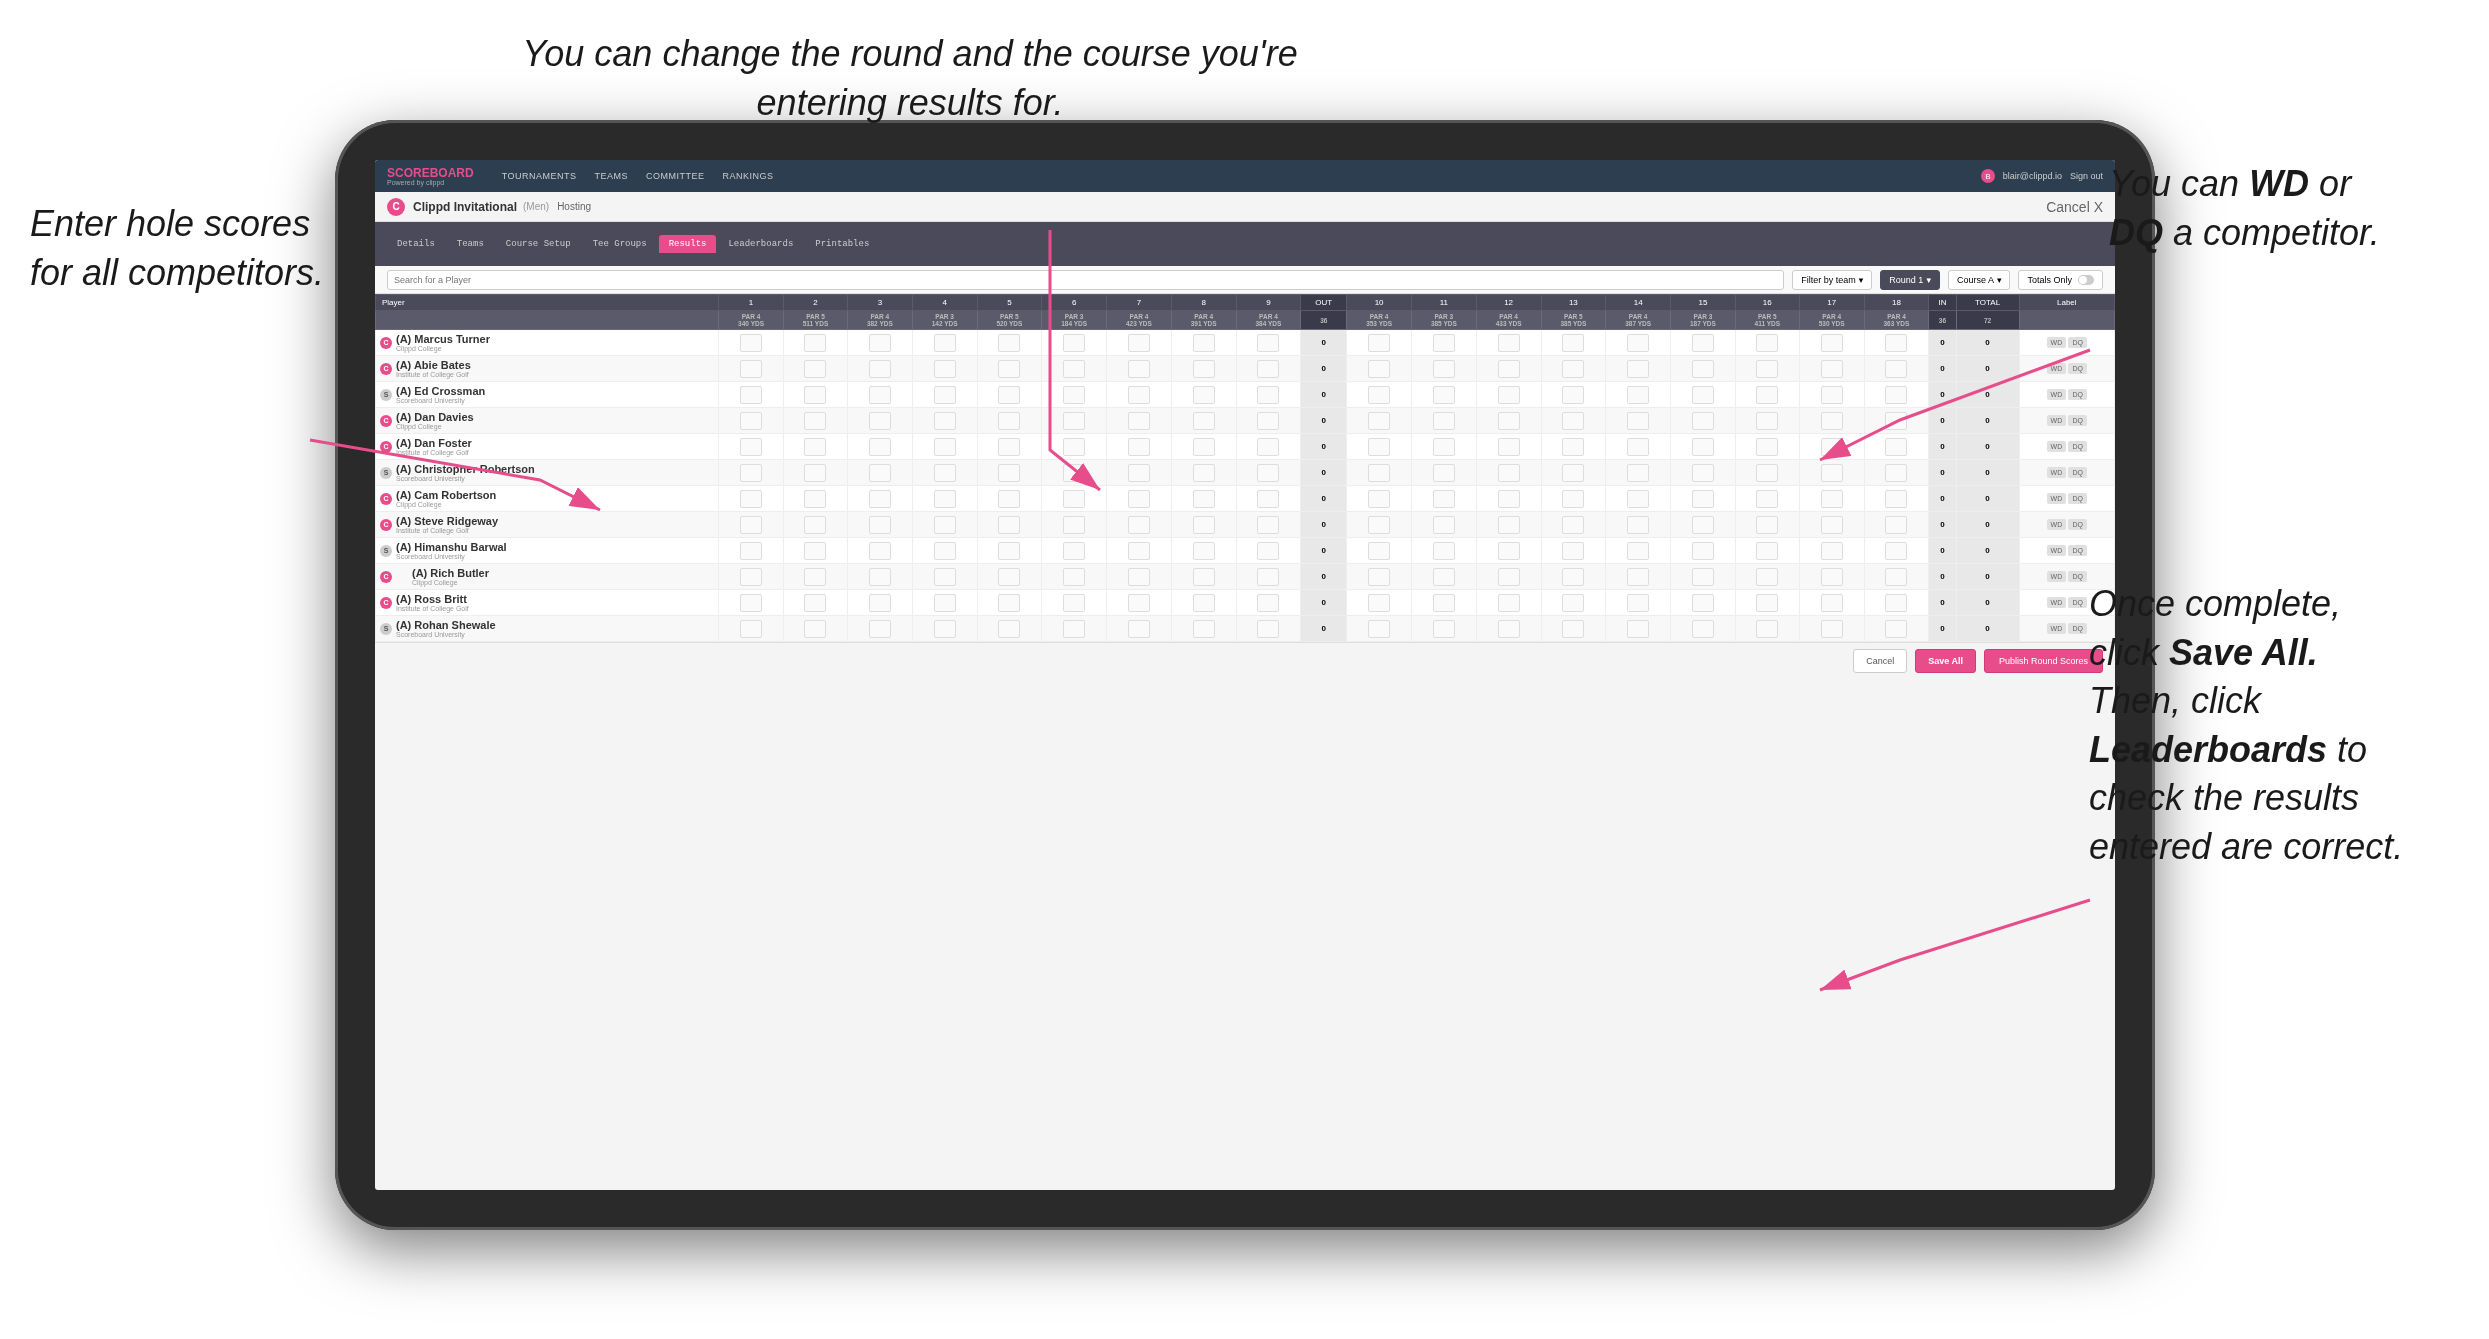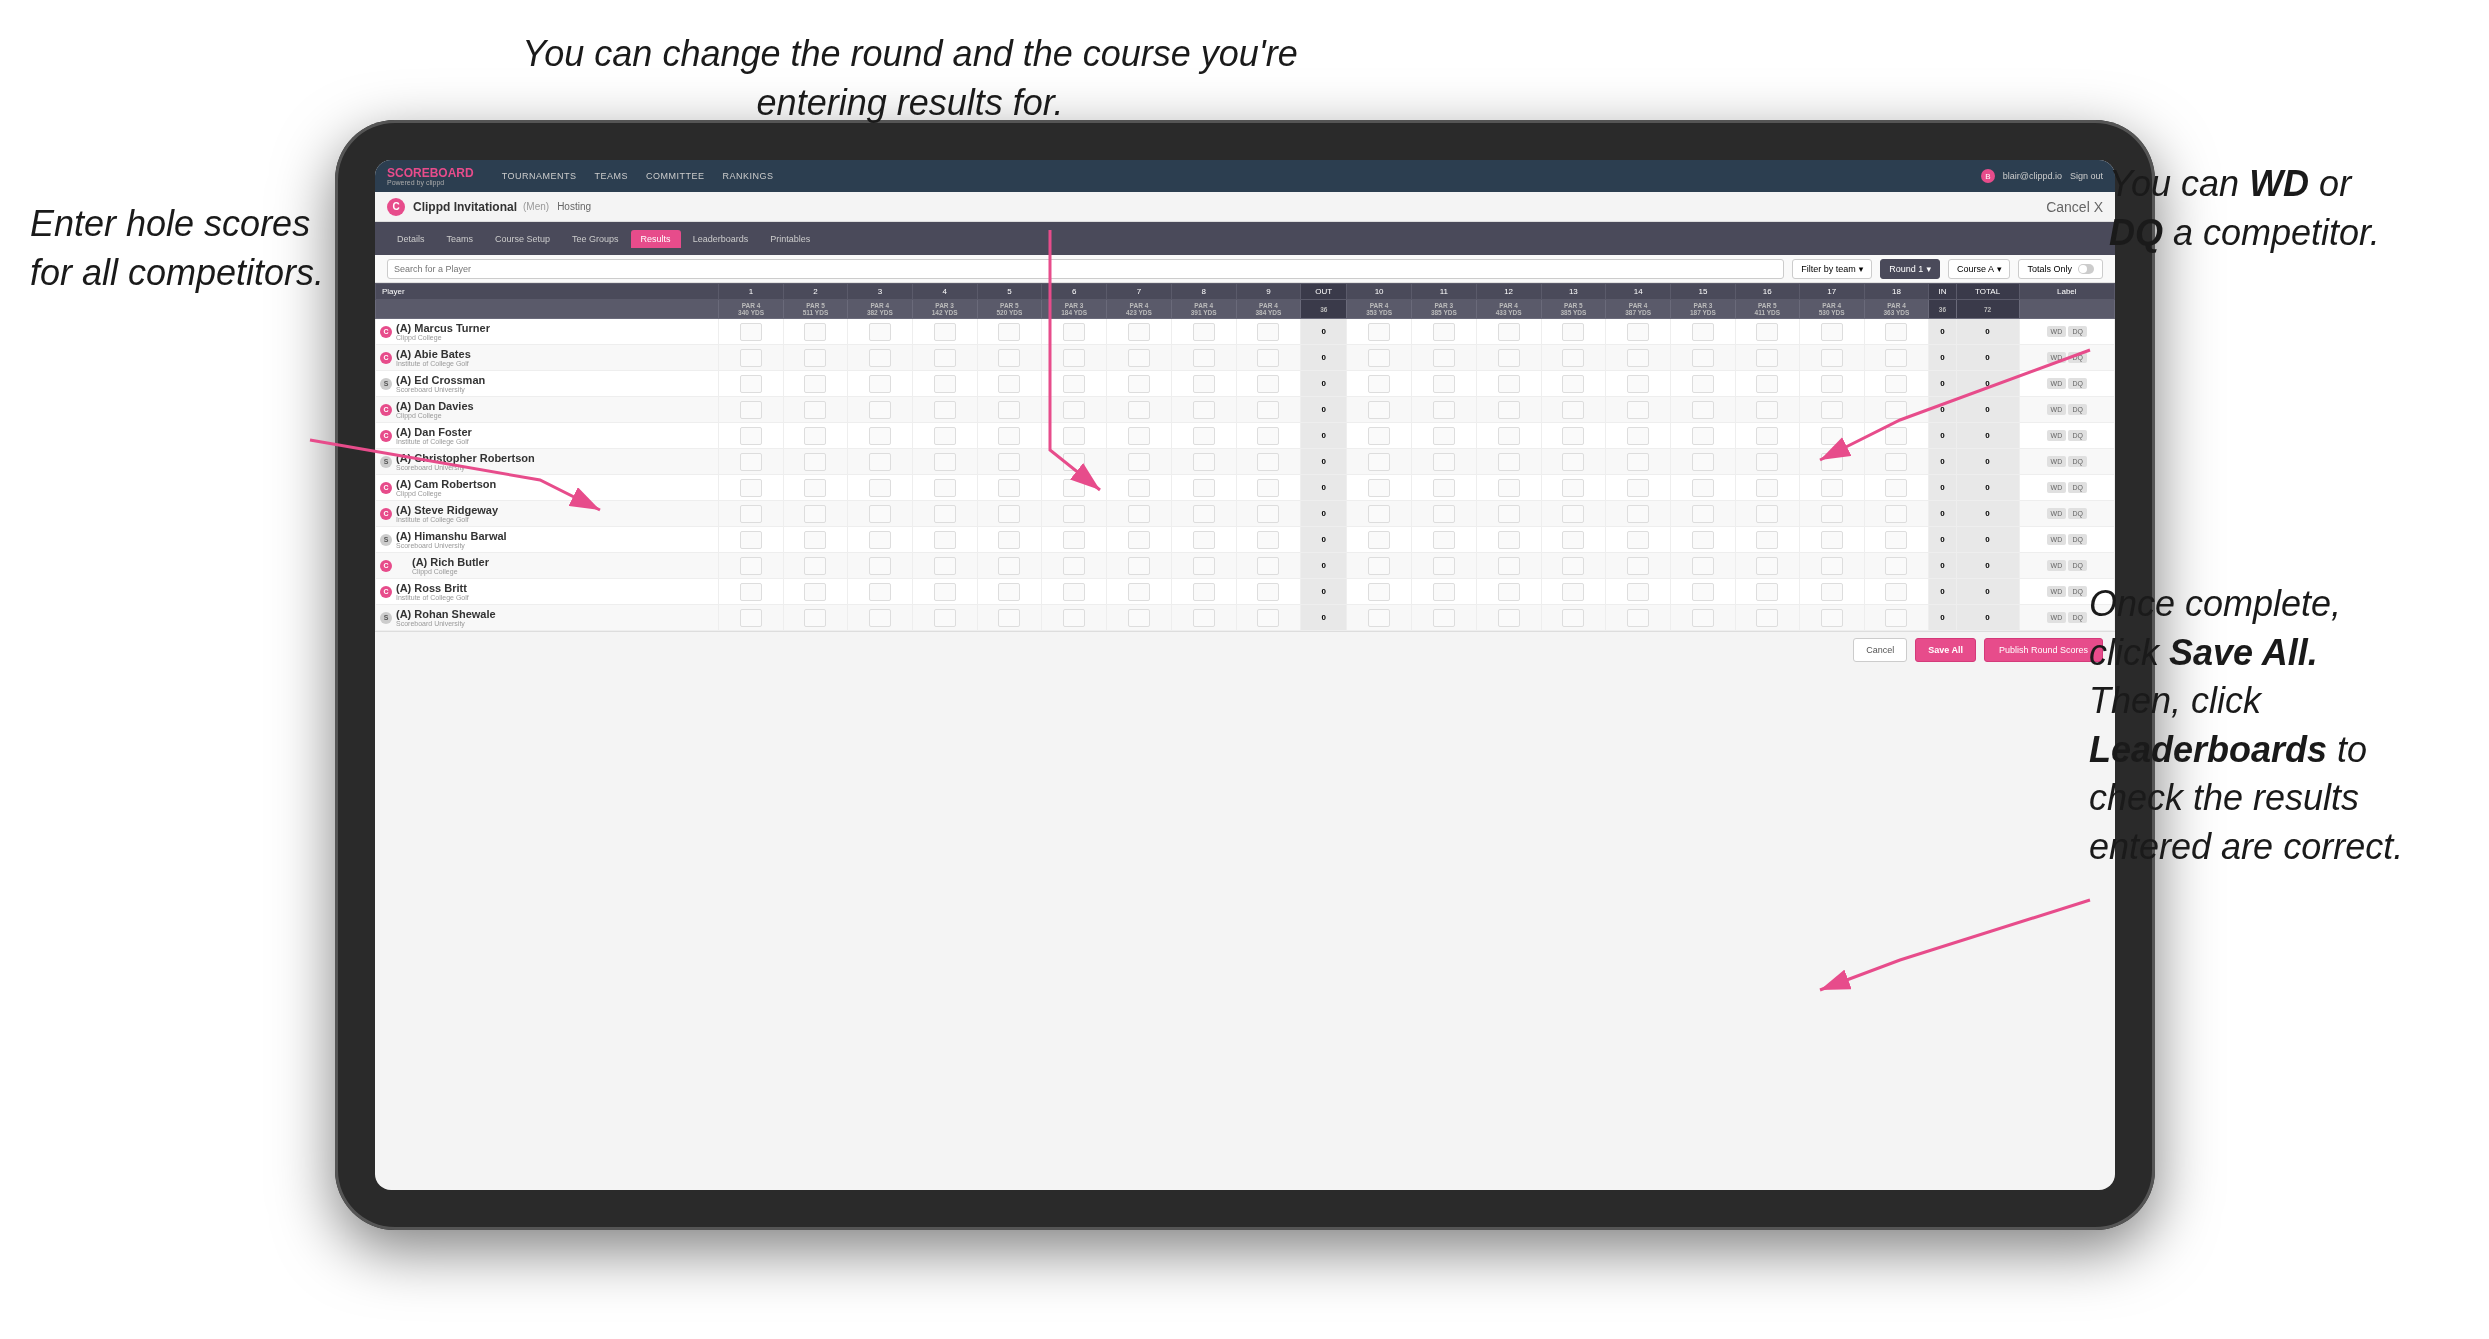--- a/index.html
+++ b/index.html
@@ -69,21 +69,21 @@
       box-shadow: 0 20px 60px rgba(0,0,0,0.5), inset 0 0 0 3px #555;
     }
 
     .tablet-screen {
       position: absolute;
       top: 40px;
       left: 40px;
       right: 40px;
       bottom: 40px;
       background: #1d4ed8;
-      border-radius: 16px;
+      border-radius: 3px;
       overflow: hidden;
     }
 
     
     .app {
       width: 100%;
       height: 100%;
       background: #f4f4f4;
       font-family: Arial, Helvetica, sans-serif;
       font-size: 11px;
@@ -180,25 +180,26 @@
     .tournament-bar .cancel-btn {
       margin-left: auto;
       font-size: 14px;
       color: #666;
       cursor: pointer;
     }
 
     
     .sub-nav {
       background: #4a4a5a;
-      height: 33px;
+      height: 44px;
       display: flex;
       align-items: center;
       padding: 0 12px;
       gap: 2px;
+      font-family: Liberation Mono, monospace;
     }
 
     .sub-nav .tab {
       color: #ccc;
       font-size: 9px;
       padding: 4px 10px;
       cursor: pointer;
       border-radius: 3px 3px 0 0;
     }
 

